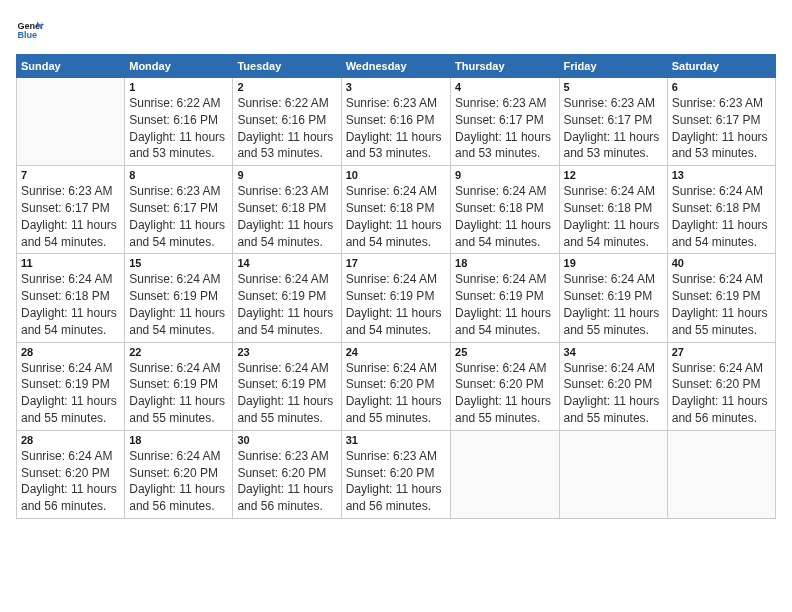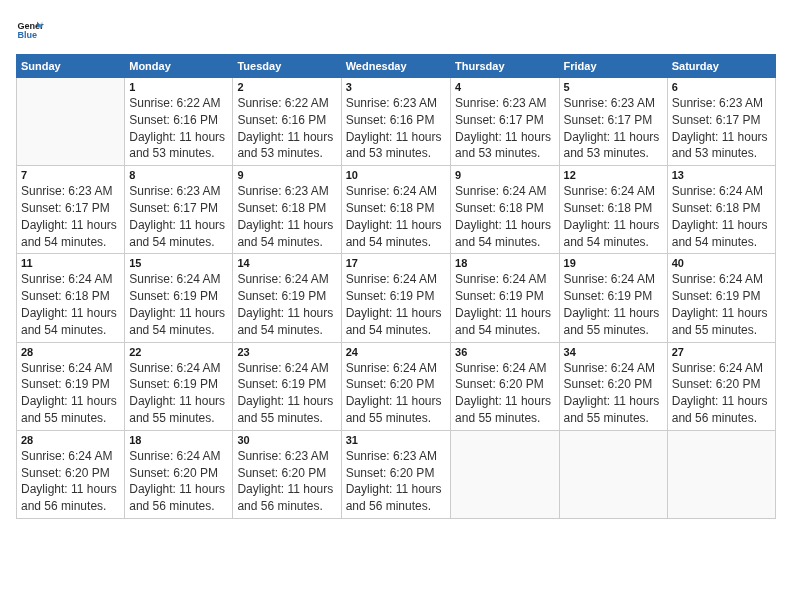--- a/index.html
+++ b/index.html
@@ -216,21 +216,21 @@
           </td>
           <td>
             <span class="day-num">23</span>
             <div class="day-info">Sunrise: 6:24 AM<br>Sunset: 6:19 PM<br>Daylight: 11 hours<br>and 55 minutes.</div>
           </td>
           <td>
             <span class="day-num">24</span>
             <div class="day-info">Sunrise: 6:24 AM<br>Sunset: 6:20 PM<br>Daylight: 11 hours<br>and 55 minutes.</div>
           </td>
           <td>
-            <span class="day-num">36</span>
+            <span class="day-num">25</span>
             <div class="day-info">Sunrise: 6:24 AM<br>Sunset: 6:20 PM<br>Daylight: 11 hours<br>and 55 minutes.</div>
           </td>
           <td>
             <span class="day-num">34</span>
             <div class="day-info">Sunrise: 6:24 AM<br>Sunset: 6:20 PM<br>Daylight: 11 hours<br>and 55 minutes.</div>
           </td>
           <td>
             <span class="day-num">27</span>
             <div class="day-info">Sunrise: 6:24 AM<br>Sunset: 6:20 PM<br>Daylight: 11 hours<br>and 56 minutes.</div>
           </td>

